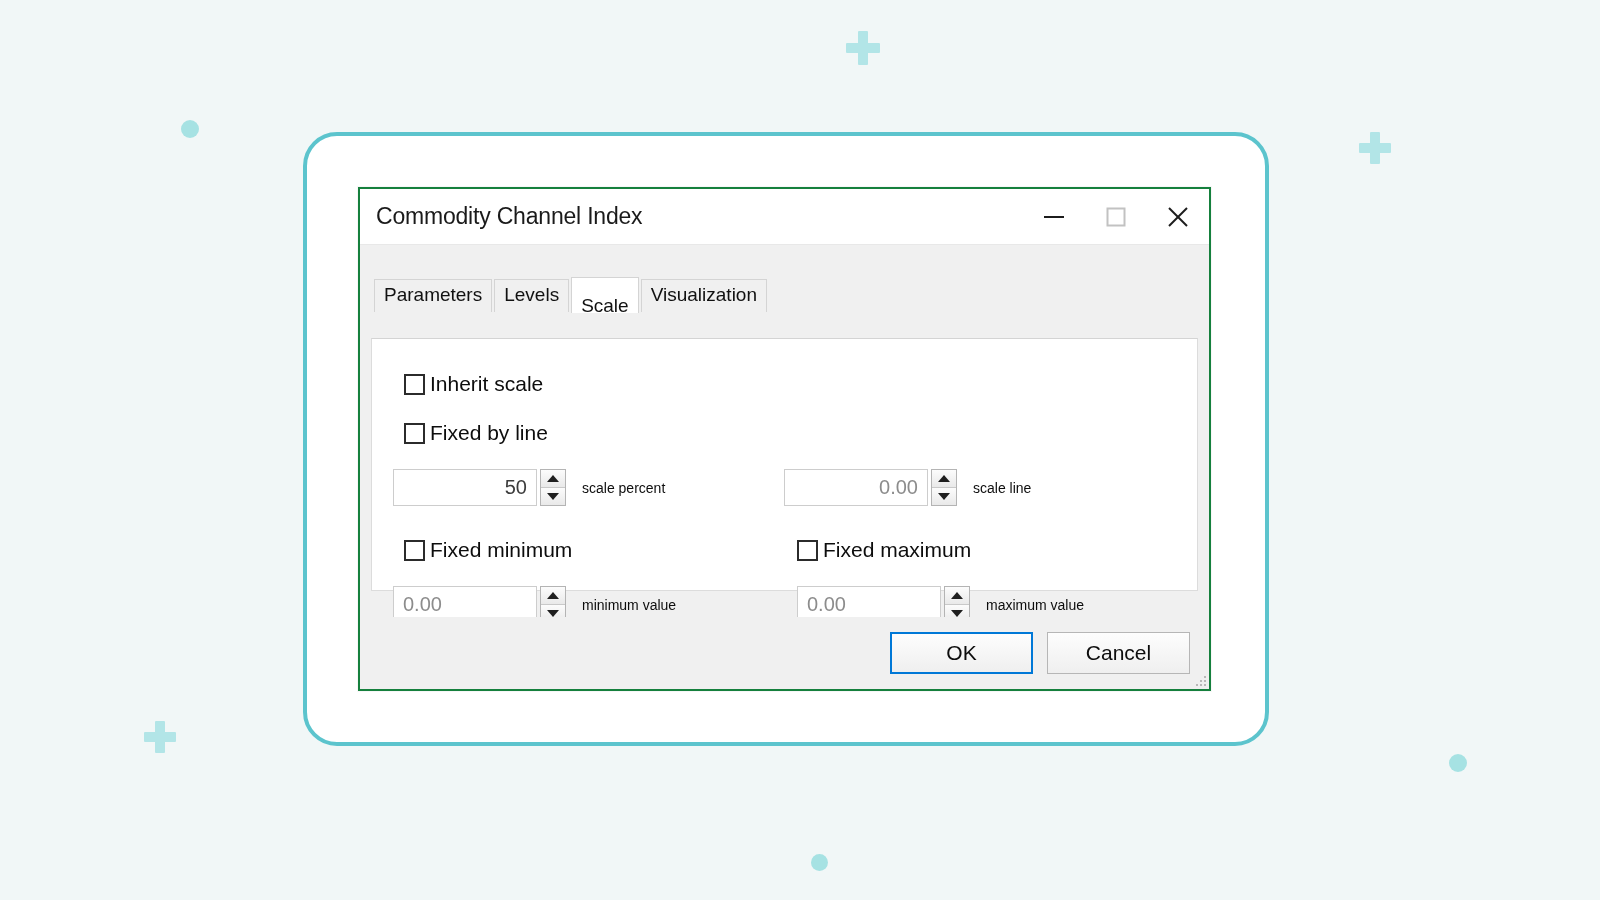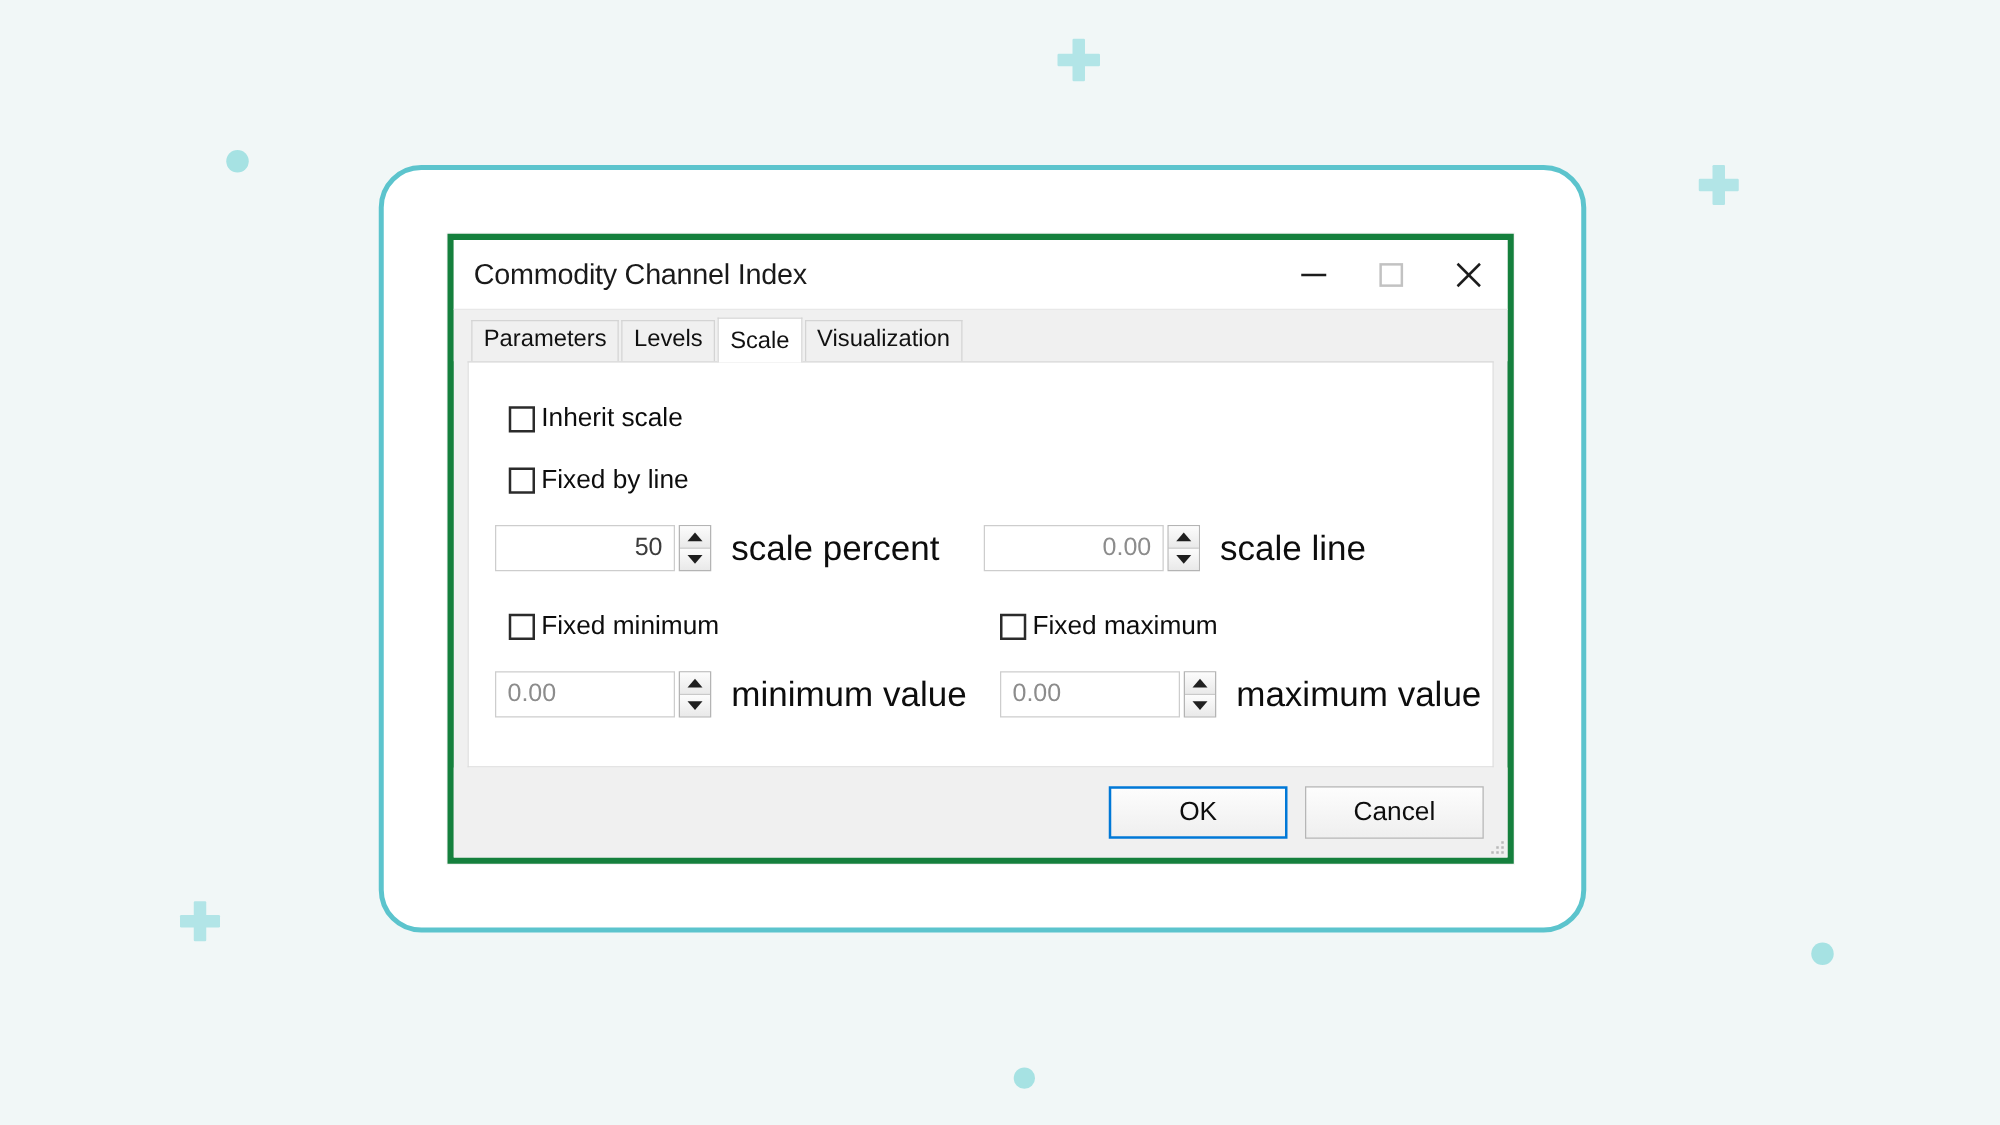--- a/index.html
+++ b/index.html
@@ -46,25 +46,26 @@
   }
 
   
   .dialog {
     position: absolute;
     left: 358px;
     top: 187px;
     width: 853px;
     height: 504px;
     background: #f0f0f0;
-    border: 5px solid #15803d;
+    border: 2px solid #15803d;
     box-sizing: border-box;
     box-shadow: 0 0 0 1px rgba(0,0,0,0.03);
     display: flex;
     flex-direction: column;
+    gap: 26px;
   }
 
   
   .titlebar {
     height: 55px;
     background: #ffffff;
     display: flex;
     align-items: center;
     flex: 0 0 auto;
     border-bottom: 1px solid #e8e8e8;
@@ -113,21 +114,21 @@
     box-sizing: border-box;
     margin-right: 2px;
     white-space: nowrap;
     position: relative;
     top: 0px;
   }
   .tab.active {
     background: #ffffff;
     height: 36px;
     line-height: 26px;
-    padding-top: 5px;
+    padding-top: 15px;
     border-color: #d4d4d4;
     z-index: 3;
     margin-bottom: -1px;
   }
 
   
   .panel {
     margin: 0 11px 0 11px;
     background: #ffffff;
     border: 1px solid #dcdcdc;
@@ -203,21 +204,21 @@
     border-right: 6px solid transparent;
     border-bottom: 7px solid #1f1f1f;
   }
   .arrow-down {
     width: 0; height: 0;
     border-left: 6px solid transparent;
     border-right: 6px solid transparent;
     border-top: 7px solid #1f1f1f;
   }
   .field-caption {
-    font-size: 28px;
+    font-size: 14px;
     color: #0d0d0d;
     margin-left: 16px;
     white-space: nowrap;
   }
 
   
   .footer {
     height: 72px;
     flex: 0 0 auto;
     display: flex;

